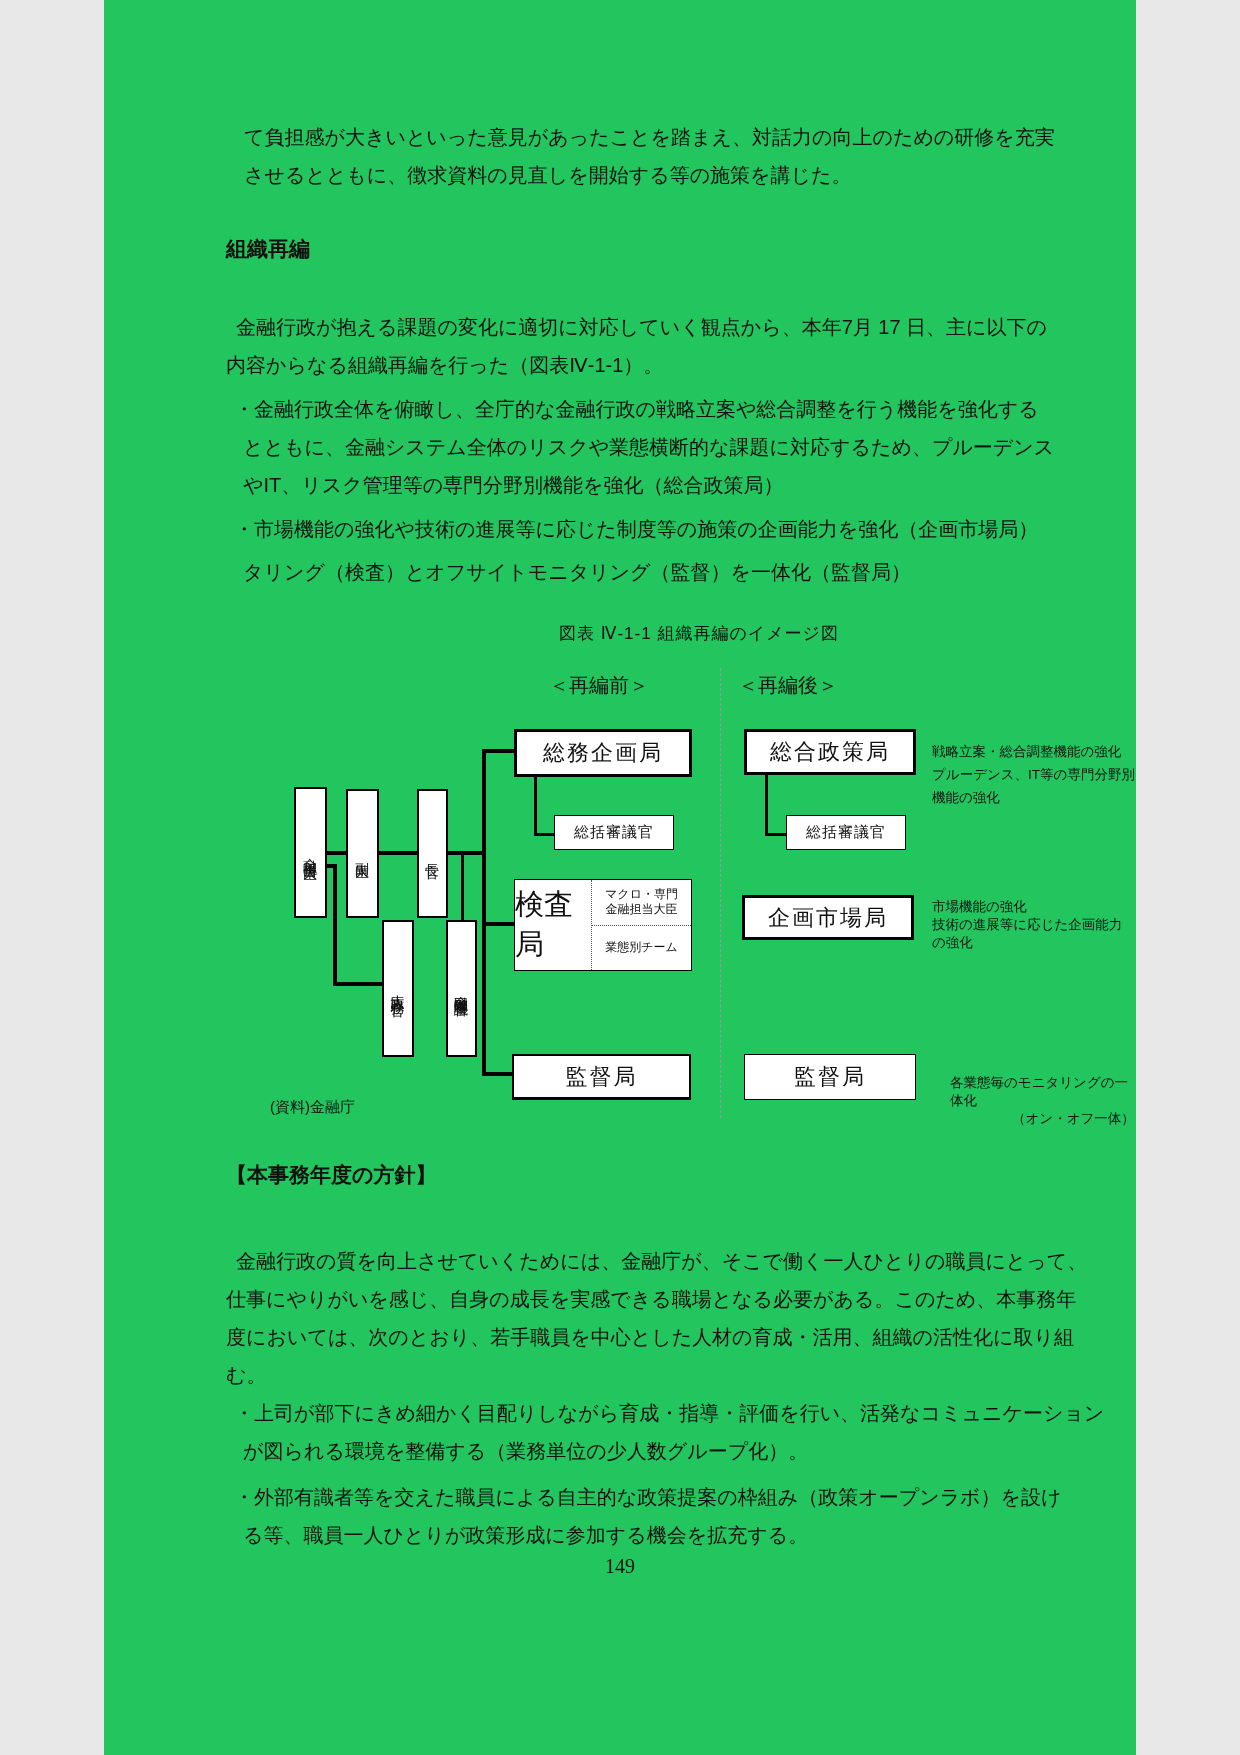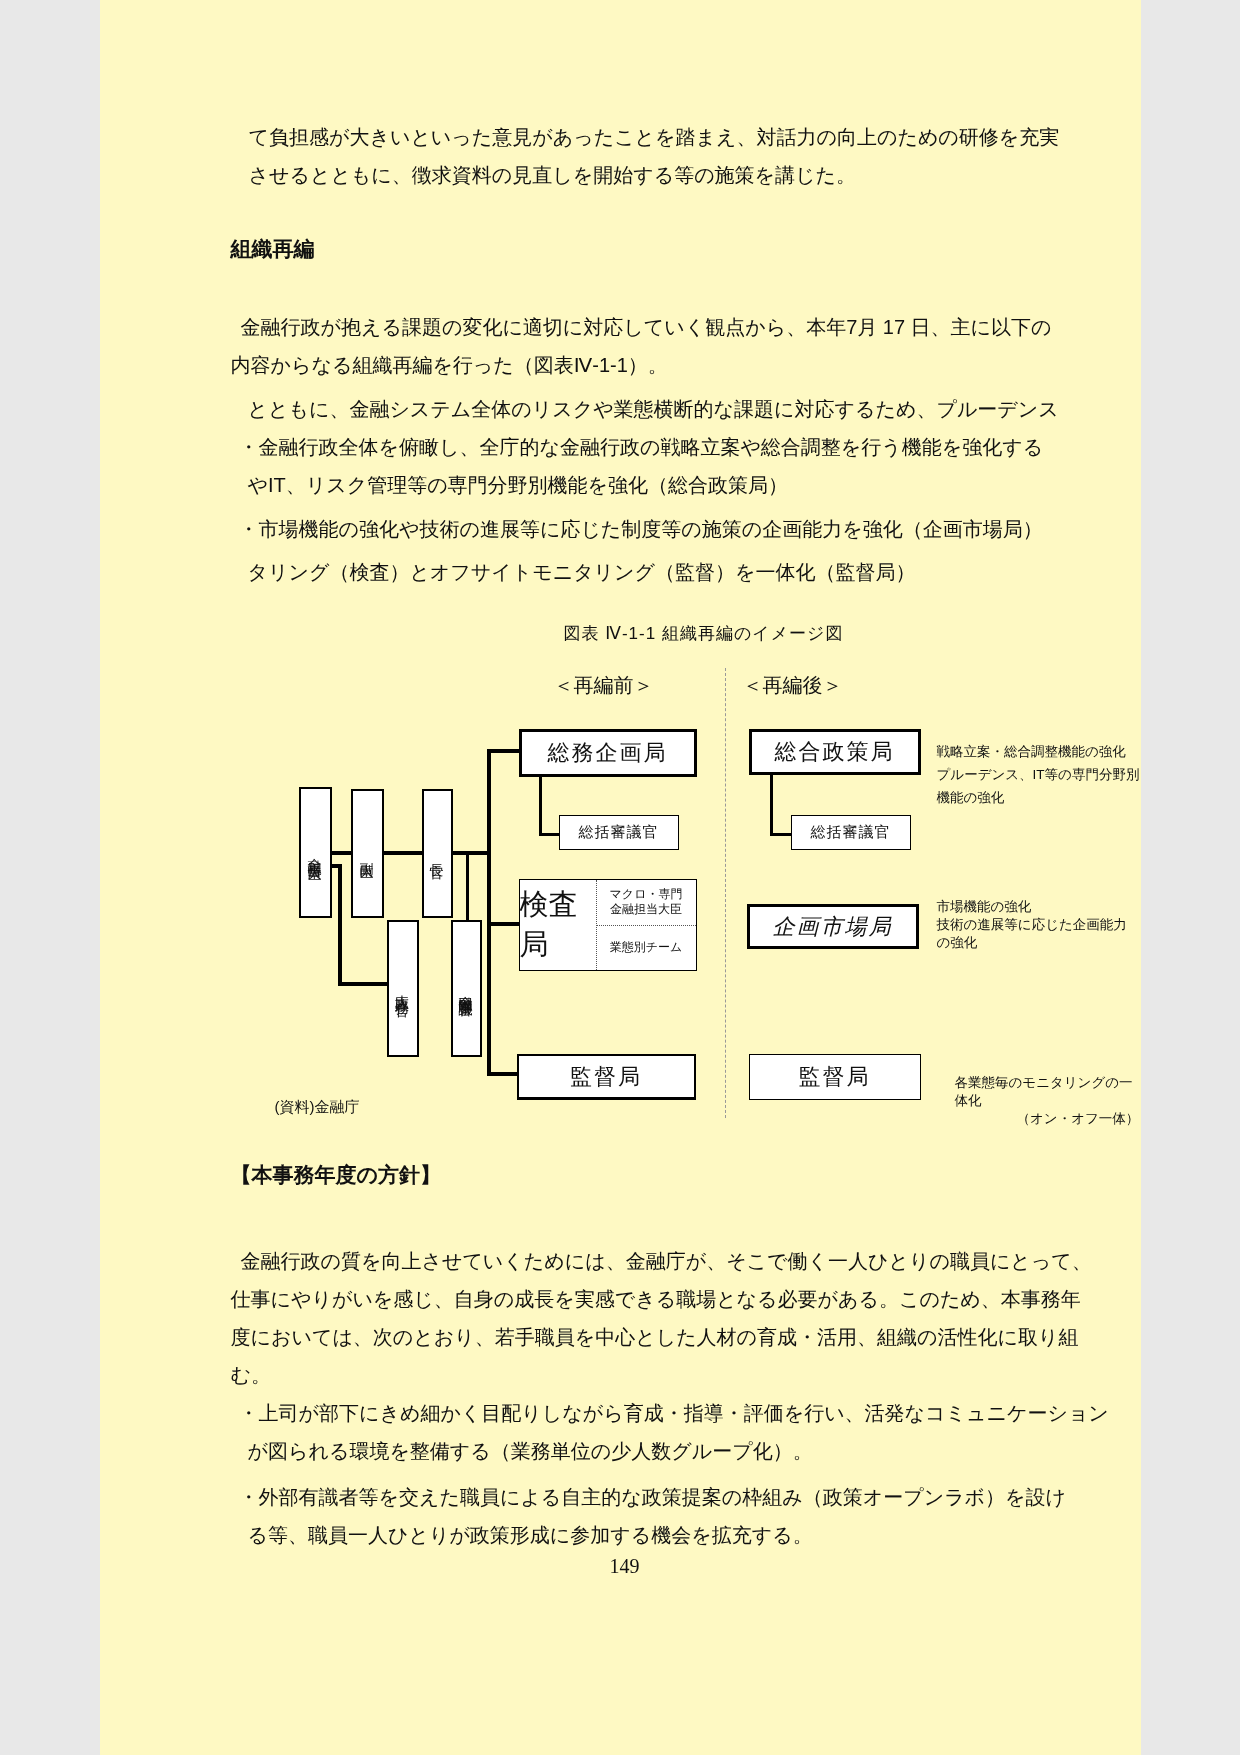--- a/index.html
+++ b/index.html
@@ -1,24 +1,23 @@
 <!DOCTYPE html>
 <html lang="ja"><head>
 <meta charset="utf-8">
 <style>
   html,body{margin:0;padding:0;background:#e8e8e8;}
   .page{
     position:relative;
     width:1032px;height:1755px;
     margin:0 auto;
-    background:#fef9c3;
+    background:#22c55e;
     color:#111;
     font-family:"Liberation Sans","DejaVu Sans",sans-serif;
     overflow:hidden;
-    padding-left:9px;
   }
   .content{padding:0 110px 0 122px;}
   .content.first{padding-top:118px;}
   .line{height:38px;line-height:38px;font-size:20px;white-space:nowrap;}
   .pl18{padding-left:18px;}
   .pl10{padding-left:10px;}
   .bullet-first{padding-left:8px;}
   .bullet-cont{padding-left:17px;}
   h2.sec{font-size:21px;font-weight:bold;margin:40px 0 0 0;height:30px;line-height:30px;}
   h2.sec2{font-size:21px;font-weight:bold;margin:38px 0 0 0;height:30px;line-height:30px;}
@@ -72,22 +71,22 @@
     <div class="line pl18">させるとともに、徴求資料の見直しを開始する等の施策を講じた。</div>
 
     <h2 class="sec">組織再編</h2>
 
     <div class="gap44">
       <div class="line pl10">金融行政が抱える課題の変化に適切に対応していく観点から、本年7月 17 日、主に以下の</div>
       <div class="line">内容からなる組織再編を行った（図表Ⅳ-1-1）。</div>
     </div>
 
     <div class="gap6">
+      <div class="line bullet-first">・金融行政全体を俯瞰し、全庁的な金融行政の戦略立案や総合調整を行う機能を強化する</div>
       <div class="line bullet-cont">とともに、金融システム全体のリスクや業態横断的な課題に対応するため、プルーデンス</div>
-      <div class="line bullet-first">・金融行政全体を俯瞰し、全庁的な金融行政の戦略立案や総合調整を行う機能を強化する</div>
       <div class="line bullet-cont">やIT、リスク管理等の専門分野別機能を強化（総合政策局）</div>
     </div>
     <div class="gap6">
       <div class="line bullet-first">・市場機能の強化や技術の進展等に応じた制度等の施策の企画能力を強化（企画市場局）</div>
     </div>
     <div class="gap5">
       <div class="line bullet-cont">タリング（検査）とオフサイトモニタリング（監督）を一体化（監督局）</div>
     </div>
   </div>
 
@@ -146,21 +145,21 @@
     <div class="dbox mid" style="left:408px;top:452px;width:179px;height:46px;">
       <span class="big-label">監督局</span>
     </div>
 
     <div class="dbox bold" style="left:640px;top:127px;width:172px;height:46px;">
       <span class="big-label">総合政策局</span>
     </div>
     <div class="dbox" style="left:682px;top:213px;width:120px;height:35px;">
       <span class="small-label">総括審議官</span>
     </div>
-    <div class="dbox bold" style="left:638px;top:302px;width:172px;height:45px;font-style:italic;">
+    <div class="dbox bold" style="left:638px;top:293px;width:172px;height:45px;">
       <span class="big-label">企画市場局</span>
     </div>
     <div class="dbox" style="left:640px;top:452px;width:172px;height:46px;">
       <span class="big-label">監督局</span>
     </div>
 
     <div class="note n1">戦略立案・総合調整機能の強化
 プルーデンス、IT等の専門分野別
 機能の強化</div>
     <div class="note n2">市場機能の強化

